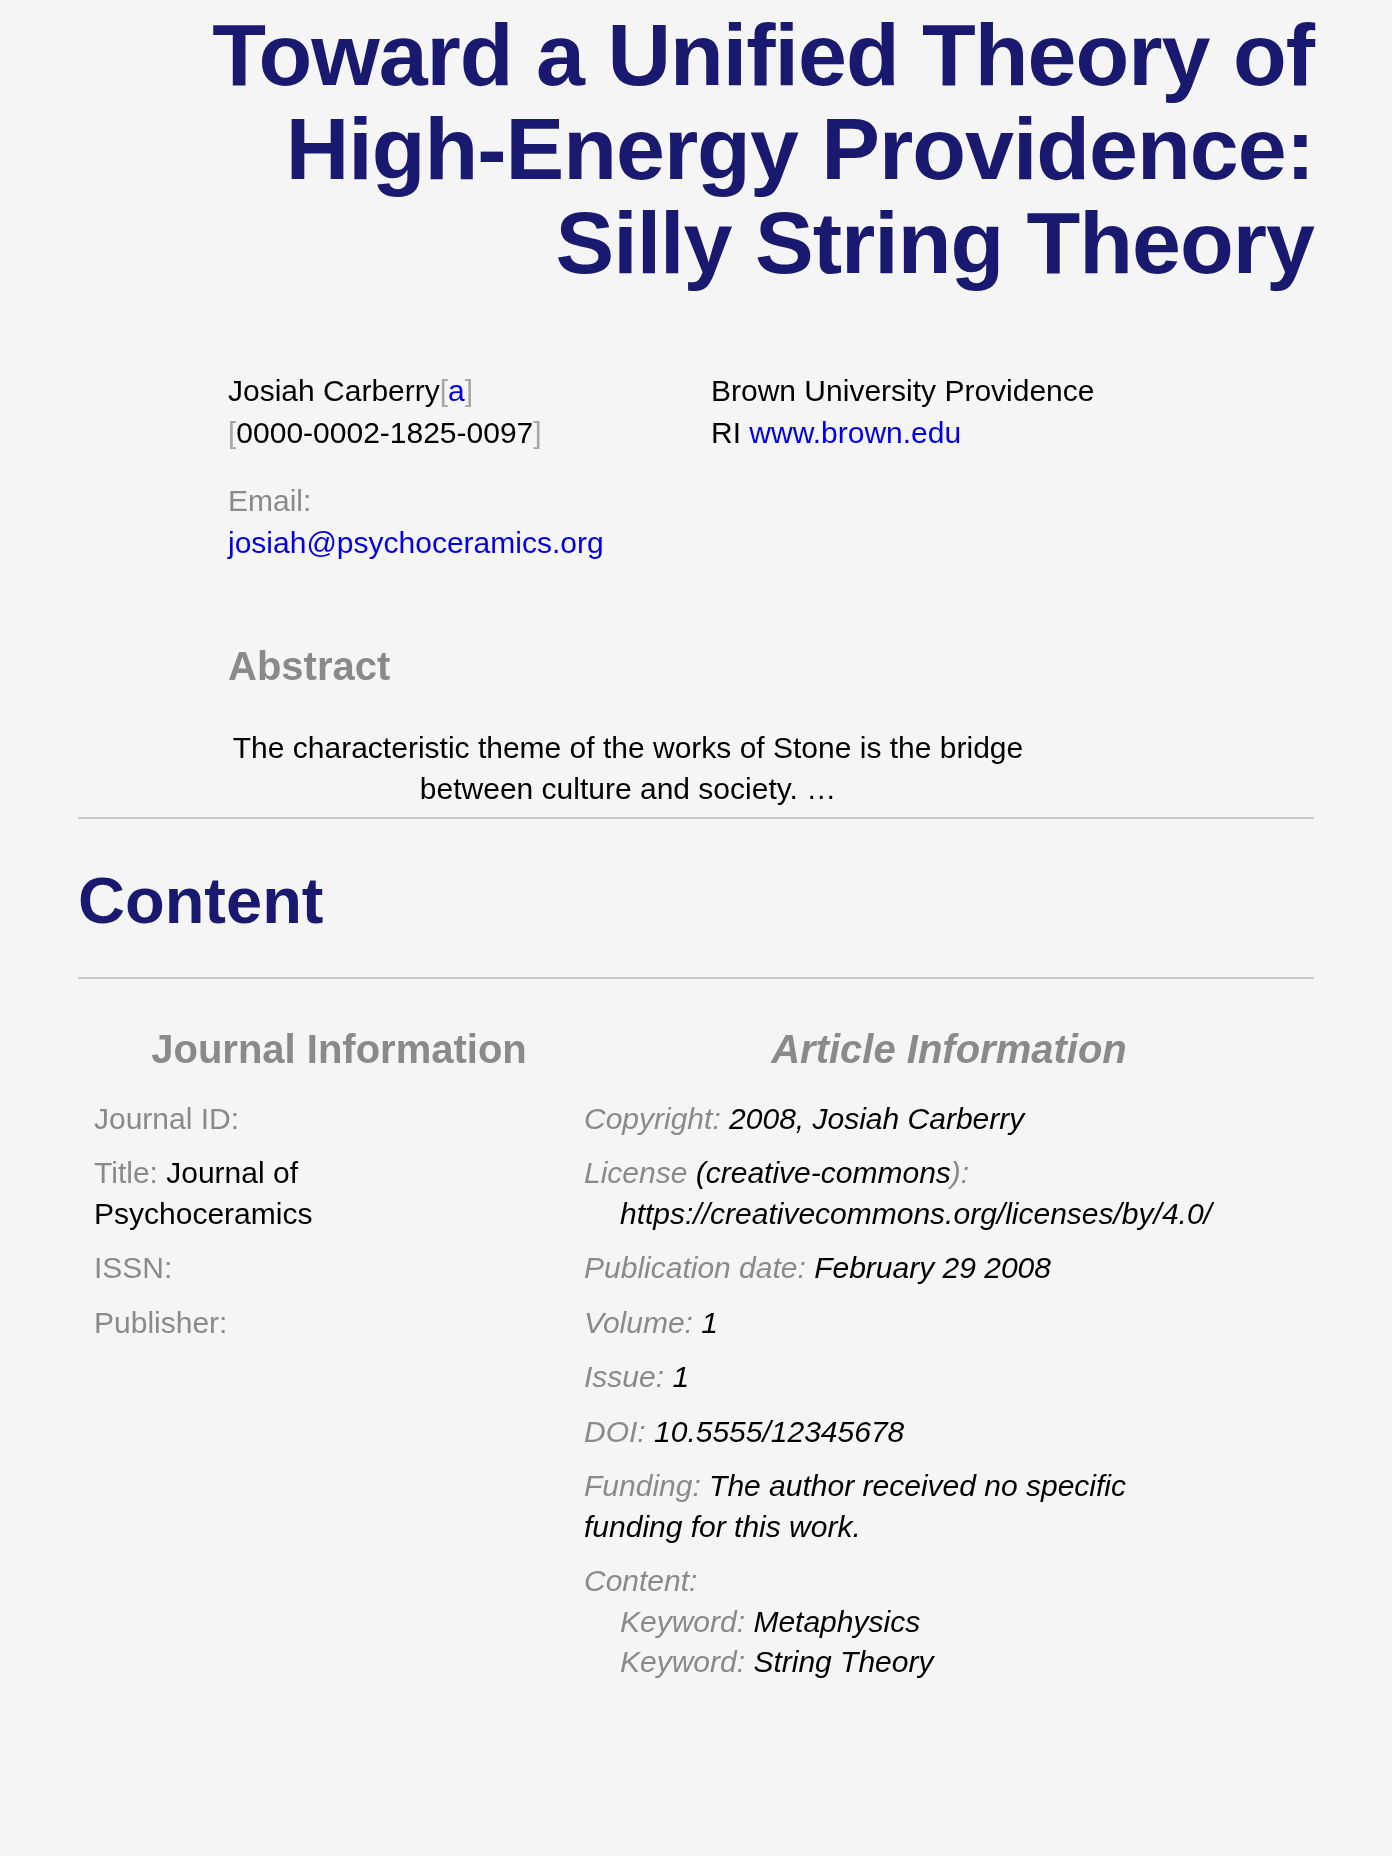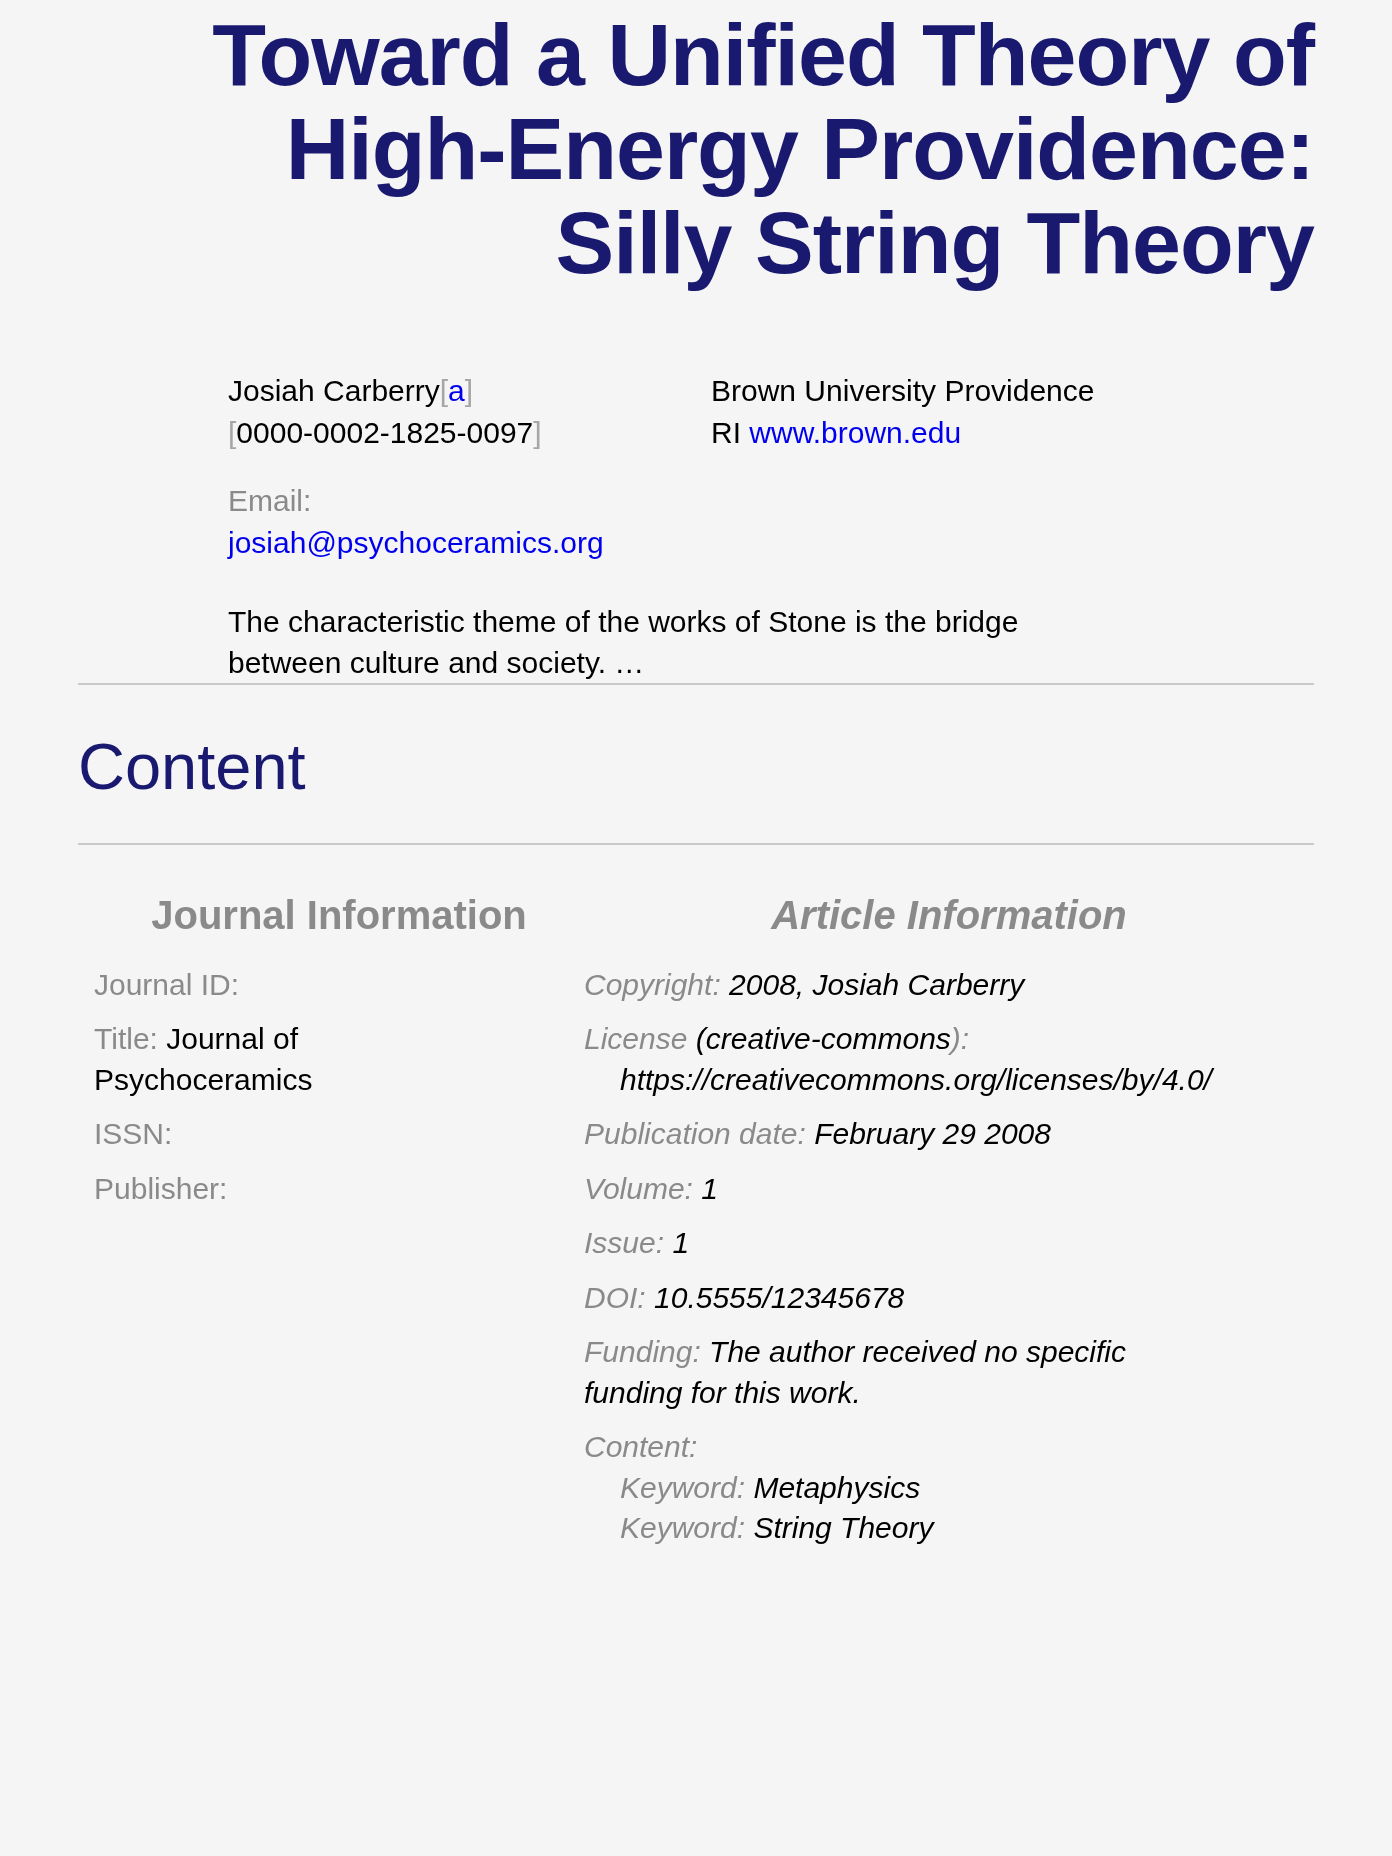--- a/index.html
+++ b/index.html
@@ -50,36 +50,37 @@
   
   .gray-heading{
     color:var(--gray);
     font-weight:bold;
     font-size:40px;
     line-height:1.2;
     margin:0;
   }
   .abstract-heading{margin-top:78px;}
   .abstract-text{
-    margin:38px 0 0 0;
+    margin:38px 0 8px 0;
     max-width:800px;
+    text-align:center;
   }
   
   hr.rule{
     border:none;
     border-top:2px solid var(--rule);
     margin:0;
   }
   .rule-1{margin-top:100px;}
   
   .content-heading{
     color:var(--navy);
     font-size:65px;
     line-height:1.1;
-    font-weight:normal;
+    font-weight:bold;
     margin:46px 0 40px 0;
   }
   
   .info{
     display:flex;
     padding-left:16px;
     margin-top:0;
   }
   .info-col .gray-heading{margin:46px 0 26px 0;text-align:center;}
   .journal-col{width:490px;flex:none;}
@@ -112,20 +113,21 @@
         <span>Brown University Providence RI</span>
         <a class="link" href="#">www.brown.edu</a>
       </div>
     </div>
 
     <div class="email-block">
       <div class="lbl">Email:</div>
       <a class="link" href="#">josiah@psychoceramics.org</a>
     </div>
 
+    <h2 class="gray-heading abstract-heading">Abstract</h2>
     <p class="abstract-text">The characteristic theme of the works of Stone is the bridge between culture and society. …</p>
 
   </section>
 
   <hr class="rule rule-1">
 
   <h1 class="content-heading">Content</h1>
 
   <hr class="rule rule-2">
 

